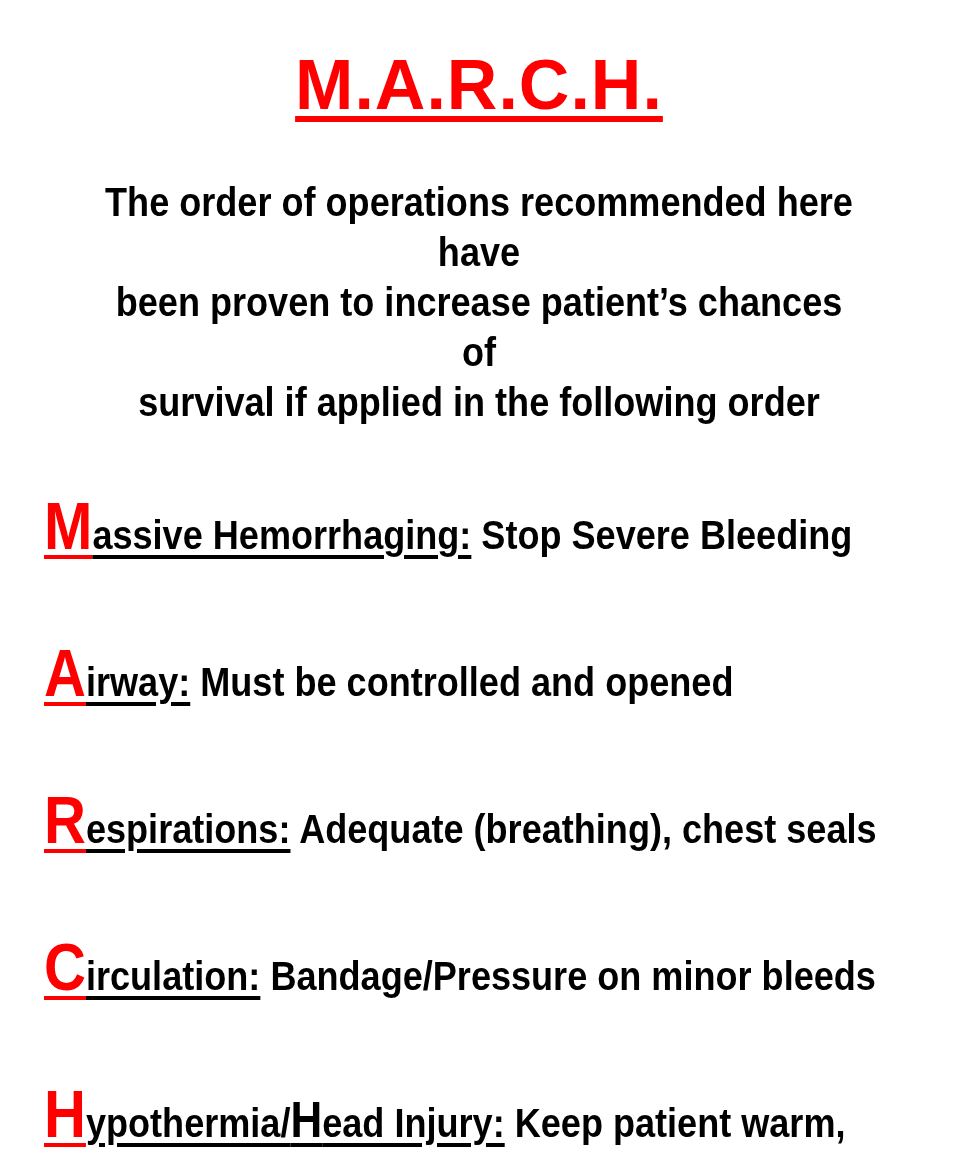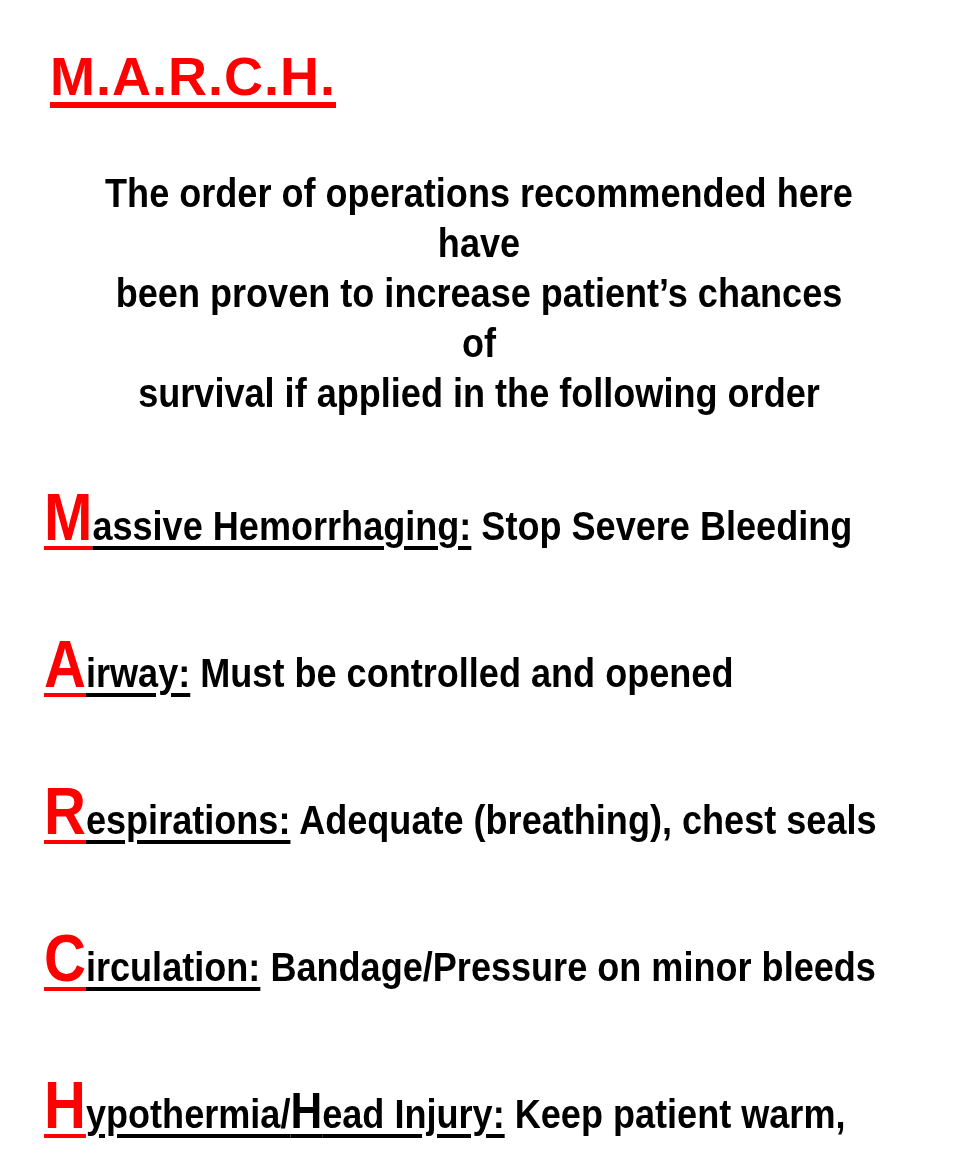--- a/index.html
+++ b/index.html
@@ -8,22 +8,23 @@
     width: 954px;
     height: 1154px;
     box-sizing: border-box;
     padding: 30px 40px 0 44px;
     background: var(--bg, #ffffff);
     color: var(--ink, #000000);
     font-family: "Liberation Sans", sans-serif;
     overflow: hidden;
   }
   .title {
-    margin: 6px;
-    font-size: 54px;
+    margin: 15px;
+    text-align: center;
+    font-size: 70px;
     line-height: 80px;
     font-weight: 700;
     letter-spacing: 1px;
     color: var(--accent, #ff0000);
     text-decoration: underline;
     text-decoration-thickness: 6px;
     text-underline-offset: 7px;
   }
   .intro {
     margin: 52px 0 0 0;

